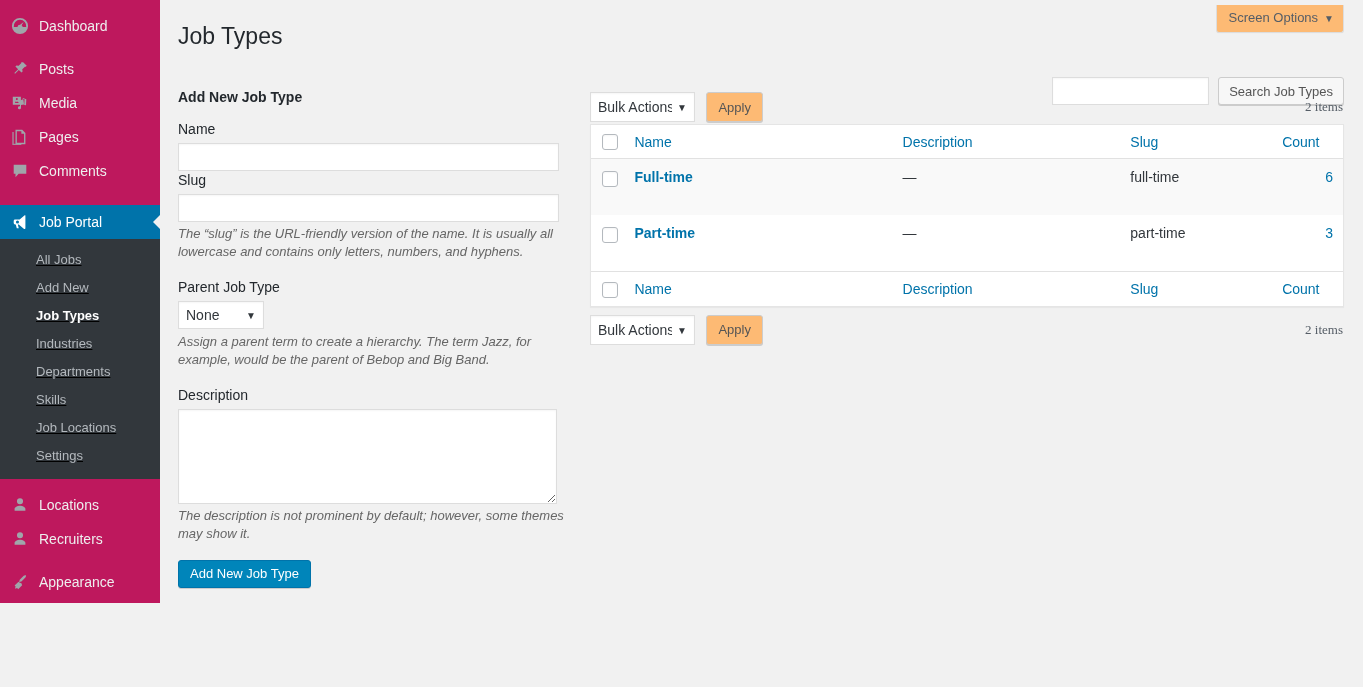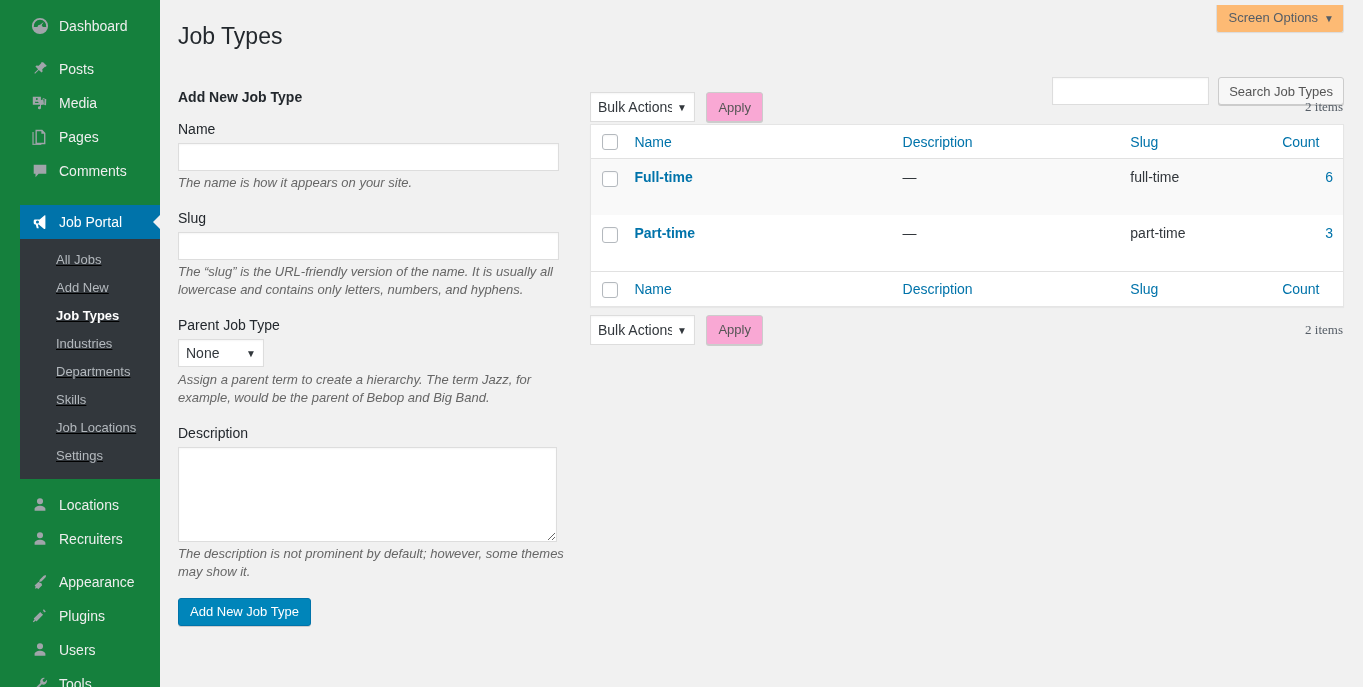--- a/index.html
+++ b/index.html
@@ -9,24 +9,23 @@
     overflow: hidden;
     background: #f1f1f1;
     font-family: "Liberation Sans", sans-serif;
     -webkit-font-smoothing: antialiased;
   }
   #app { position: relative; width: 1363px; height: 687px; }
 
   
   #sidebar {
     position: absolute; left: 0; top: 0;
-    width: 160px; height: 687px;
-    background: #15803d;
+    width: 160px; height: 603px;
+    background: #be185d;
     overflow: hidden;
-    padding-left: 20px;
   }
   .menu-item {
     display: flex; align-items: center;
     height: 34px;
     padding-left: 10px;
     color: #eee;
     font-size: 14px;
     cursor: pointer;
     position: relative;
   }
@@ -250,21 +249,21 @@
   }
   .bulk-wrap .sel-caret {
     position: absolute; right: 8px; top: 10px;
     font-size: 10px; color: #32373c;
     pointer-events: none;
   }
   .apply-btn {
     height: 30px;
     margin-left: 7px;
     padding: 0 11px;
-    background: #f9a8d4;
+    background: #fdba74;
     border: 1px solid #ccc;
     border-radius: 3px;
     color: #555;
     font-size: 13px;
     cursor: pointer;
     font-family: "Liberation Sans", sans-serif;
     vertical-align: top;
     box-shadow: 0 1px 0 #ccc;
   }
   .items-count {
@@ -487,21 +486,20 @@
     <div id="search-wrap">
       <input id="search-input" type="text" value="" style="">
       <button id="search-submit">Search Job Types</button>
     </div>
 
     <section id="form-col">
       <h2 id="form-heading">Add New Job Type</h2>
 
       <label class="field-label">Name</label>
       <input class="text-input" type="text" value="" style="">
-      <p class="field-desc">The name is how it appears on your site.</p>
 
       <label class="field-label">Slug</label>
       <input class="text-input" type="text" value="" style="">
       <p class="field-desc">The “slug” is the URL-friendly version of the name. It is usually all lowercase and contains only letters, numbers, and hyphens.</p>
 
       <label class="field-label">Parent Job Type</label>
       <div class="select-wrap">
         <select class="wp-select">
           <option>None</option>
         </select>

